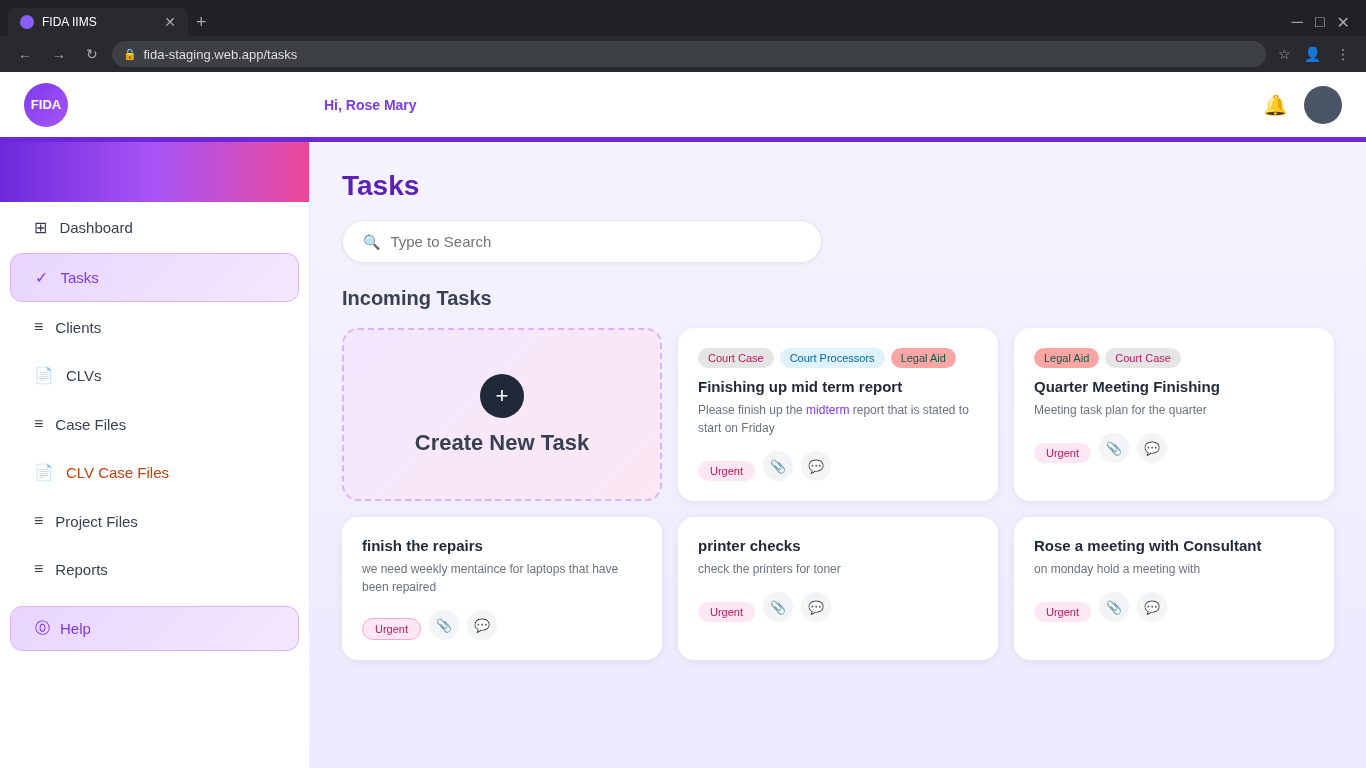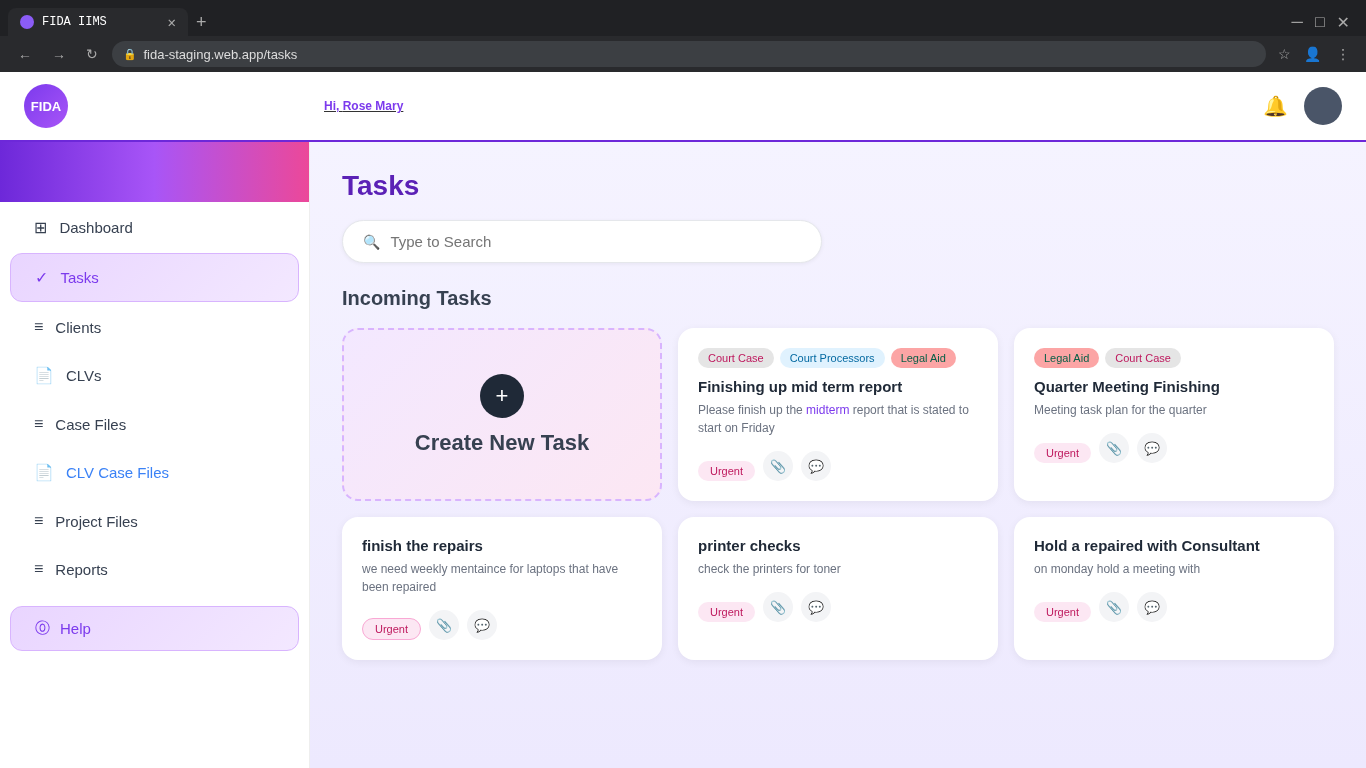--- a/index.html
+++ b/index.html
@@ -24,21 +24,20 @@
       background: #3c3f43;
       color: #fff;
       font-size: 12px;
       padding: 0 12px;
       height: 28px;
       border-radius: 8px 8px 0 0;
       display: flex;
       align-items: center;
       gap: 8px;
       min-width: 180px;
-      font-family: Liberation Mono, monospace;
     }
     .tab.active { background: #292a2d; }
     .tab-favicon { width: 14px; height: 14px; background: #8b5cf6; border-radius: 50%; }
     .tab-close { margin-left: auto; color: #aaa; font-size: 14px; cursor: pointer; }
     .tab-new { color: #aaa; font-size: 18px; cursor: pointer; padding: 4px; }
     .nav-bar {
       background: #292a2d;
       height: 36px;
       display: flex;
       align-items: center;
@@ -68,21 +67,21 @@
       flex-direction: column;
       flex: 1;
       overflow: hidden;
     }
     .app-header {
       background: #fff;
       height: 70px;
       display: flex;
       align-items: center;
       padding: 0 24px;
-      border-bottom: 2px solid #6d28d9;
+      border-bottom: 5px solid #6d28d9;
       flex-shrink: 0;
     }
     .logo-area {
       display: flex;
       align-items: center;
       gap: 8px;
       width: 300px;
     }
     .logo-circle {
       width: 44px;
@@ -91,23 +90,22 @@
       background: linear-gradient(135deg, #7c3aed, #a855f7);
       display: flex;
       align-items: center;
       justify-content: center;
       color: white;
       font-weight: bold;
       font-size: 13px;
     }
     .header-greeting {
       flex: 1;
-      font-size: 12px;
+      font-size: 14px;
       color: #333;
-      text-decoration: underline;
     }
     .header-greeting span { color: #7c3aed; font-weight: 600; }
     .header-icons { display: flex; align-items: center; gap: 16px; }
     .bell-icon { font-size: 20px; color: #7c3aed; cursor: pointer; }
     .avatar-circle {
       width: 38px;
       height: 38px;
       border-radius: 50%;
       background: #4a5568;
       cursor: pointer;
@@ -368,21 +366,21 @@
       <div class="nav-item">
         <span class="nav-icon">📄</span>
         <span>CLVs</span>
       </div>
       <div class="nav-item">
         <span class="nav-icon">≡</span>
         <span>Case Files</span>
       </div>
       <div class="nav-item">
         <span class="nav-icon">📄</span>
-        <span style="color:#3b82f6;">CLV Case Files</span>
+        <span style="color:#c2410c;">CLV Case Files</span>
       </div>
       <div class="nav-item">
         <span class="nav-icon">≡</span>
         <span>Project Files</span>
       </div>
       <div class="nav-item">
         <span class="nav-icon">≡</span>
         <span>Reports</span>
       </div>
 
@@ -458,21 +456,21 @@
           <div class="task-title">printer checks</div>
           <div class="task-desc">check the printers for toner</div>
           <div class="task-footer">
             <span class="badge-urgent">Urgent</span>
             <div class="task-action-icon">📎</div>
             <div class="task-action-icon">💬</div>
           </div>
         </div>
 
         <div class="task-card">
-          <div class="task-title">Hold a repaired with Consultant</div>
+          <div class="task-title">Rose a meeting with Consultant</div>
           <div class="task-desc">on monday hold a meeting with</div>
           <div class="task-footer">
             <span class="badge-urgent">Urgent</span>
             <div class="task-action-icon">📎</div>
             <div class="task-action-icon">💬</div>
           </div>
         </div>
 
       </div>
     </div>

